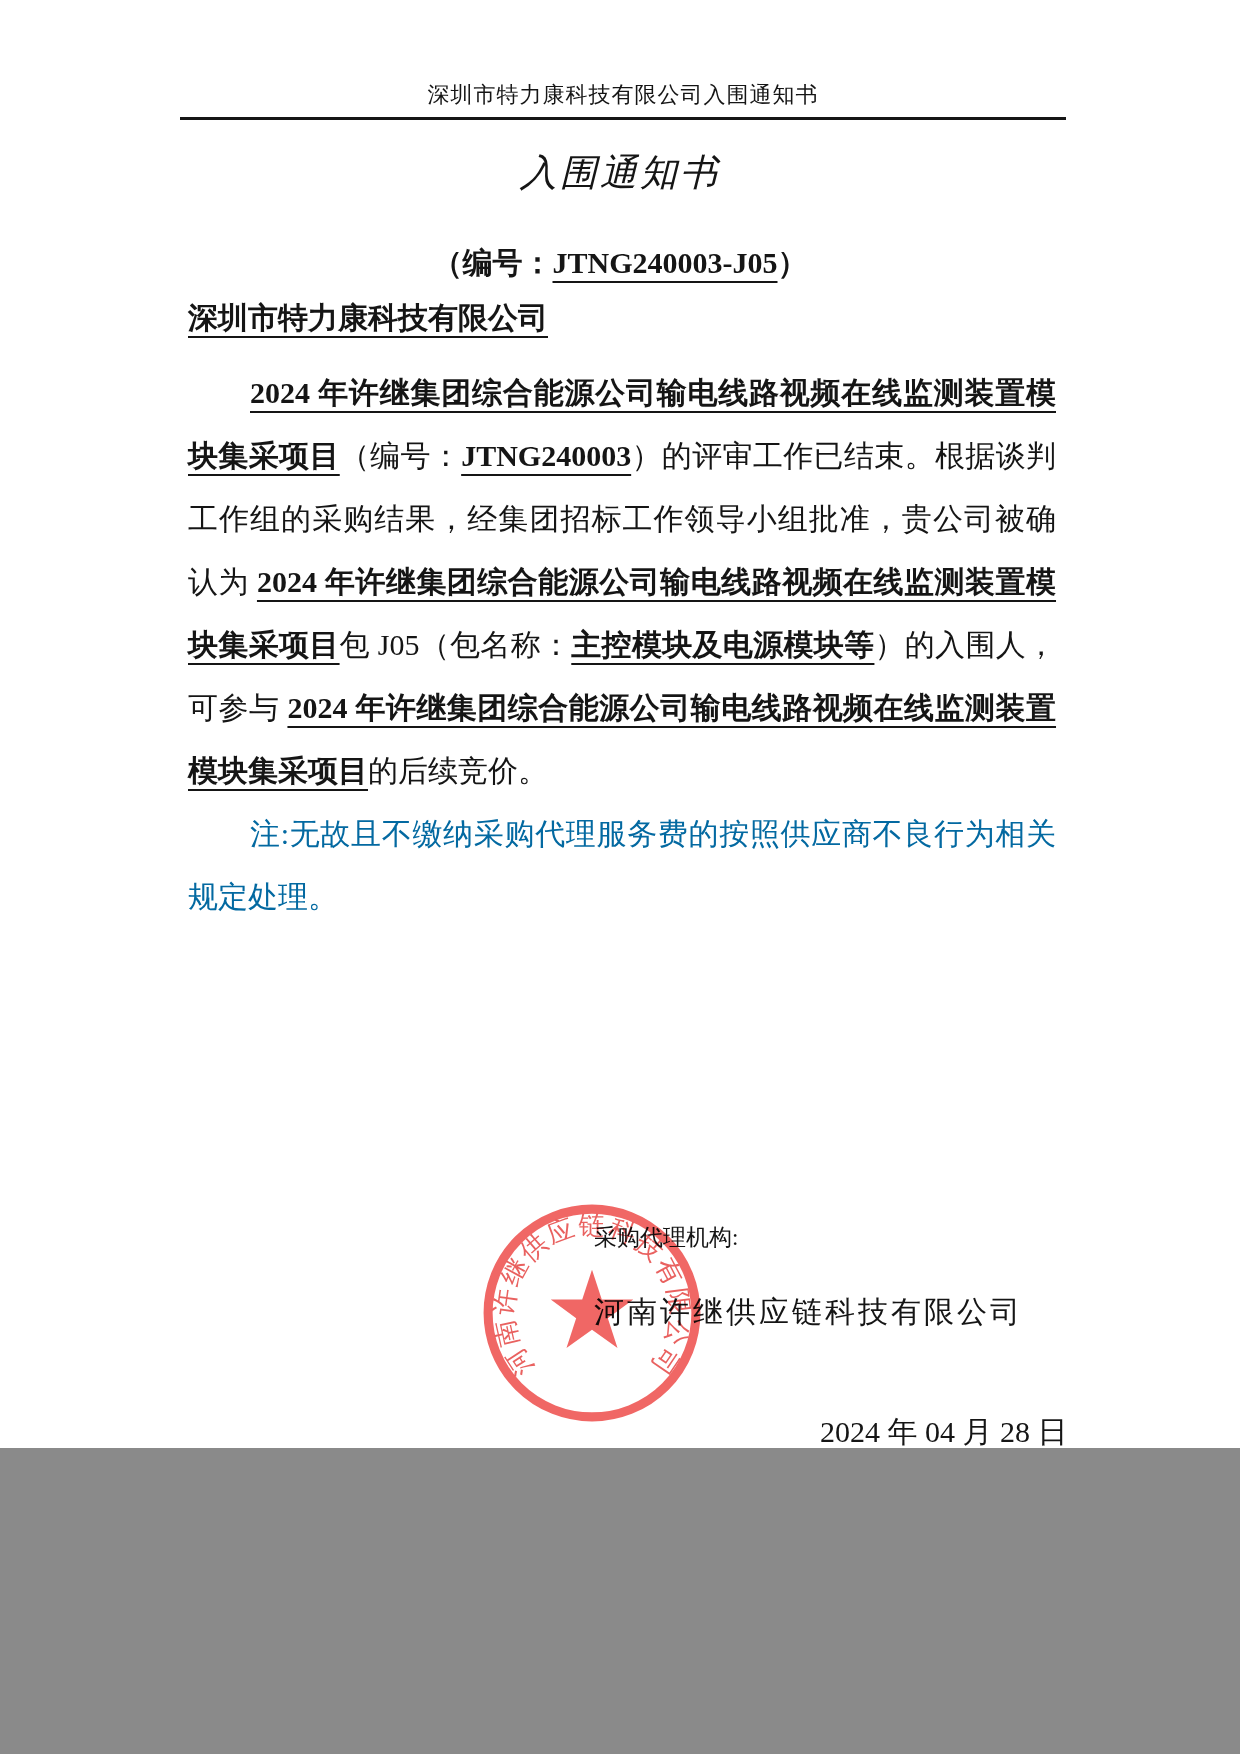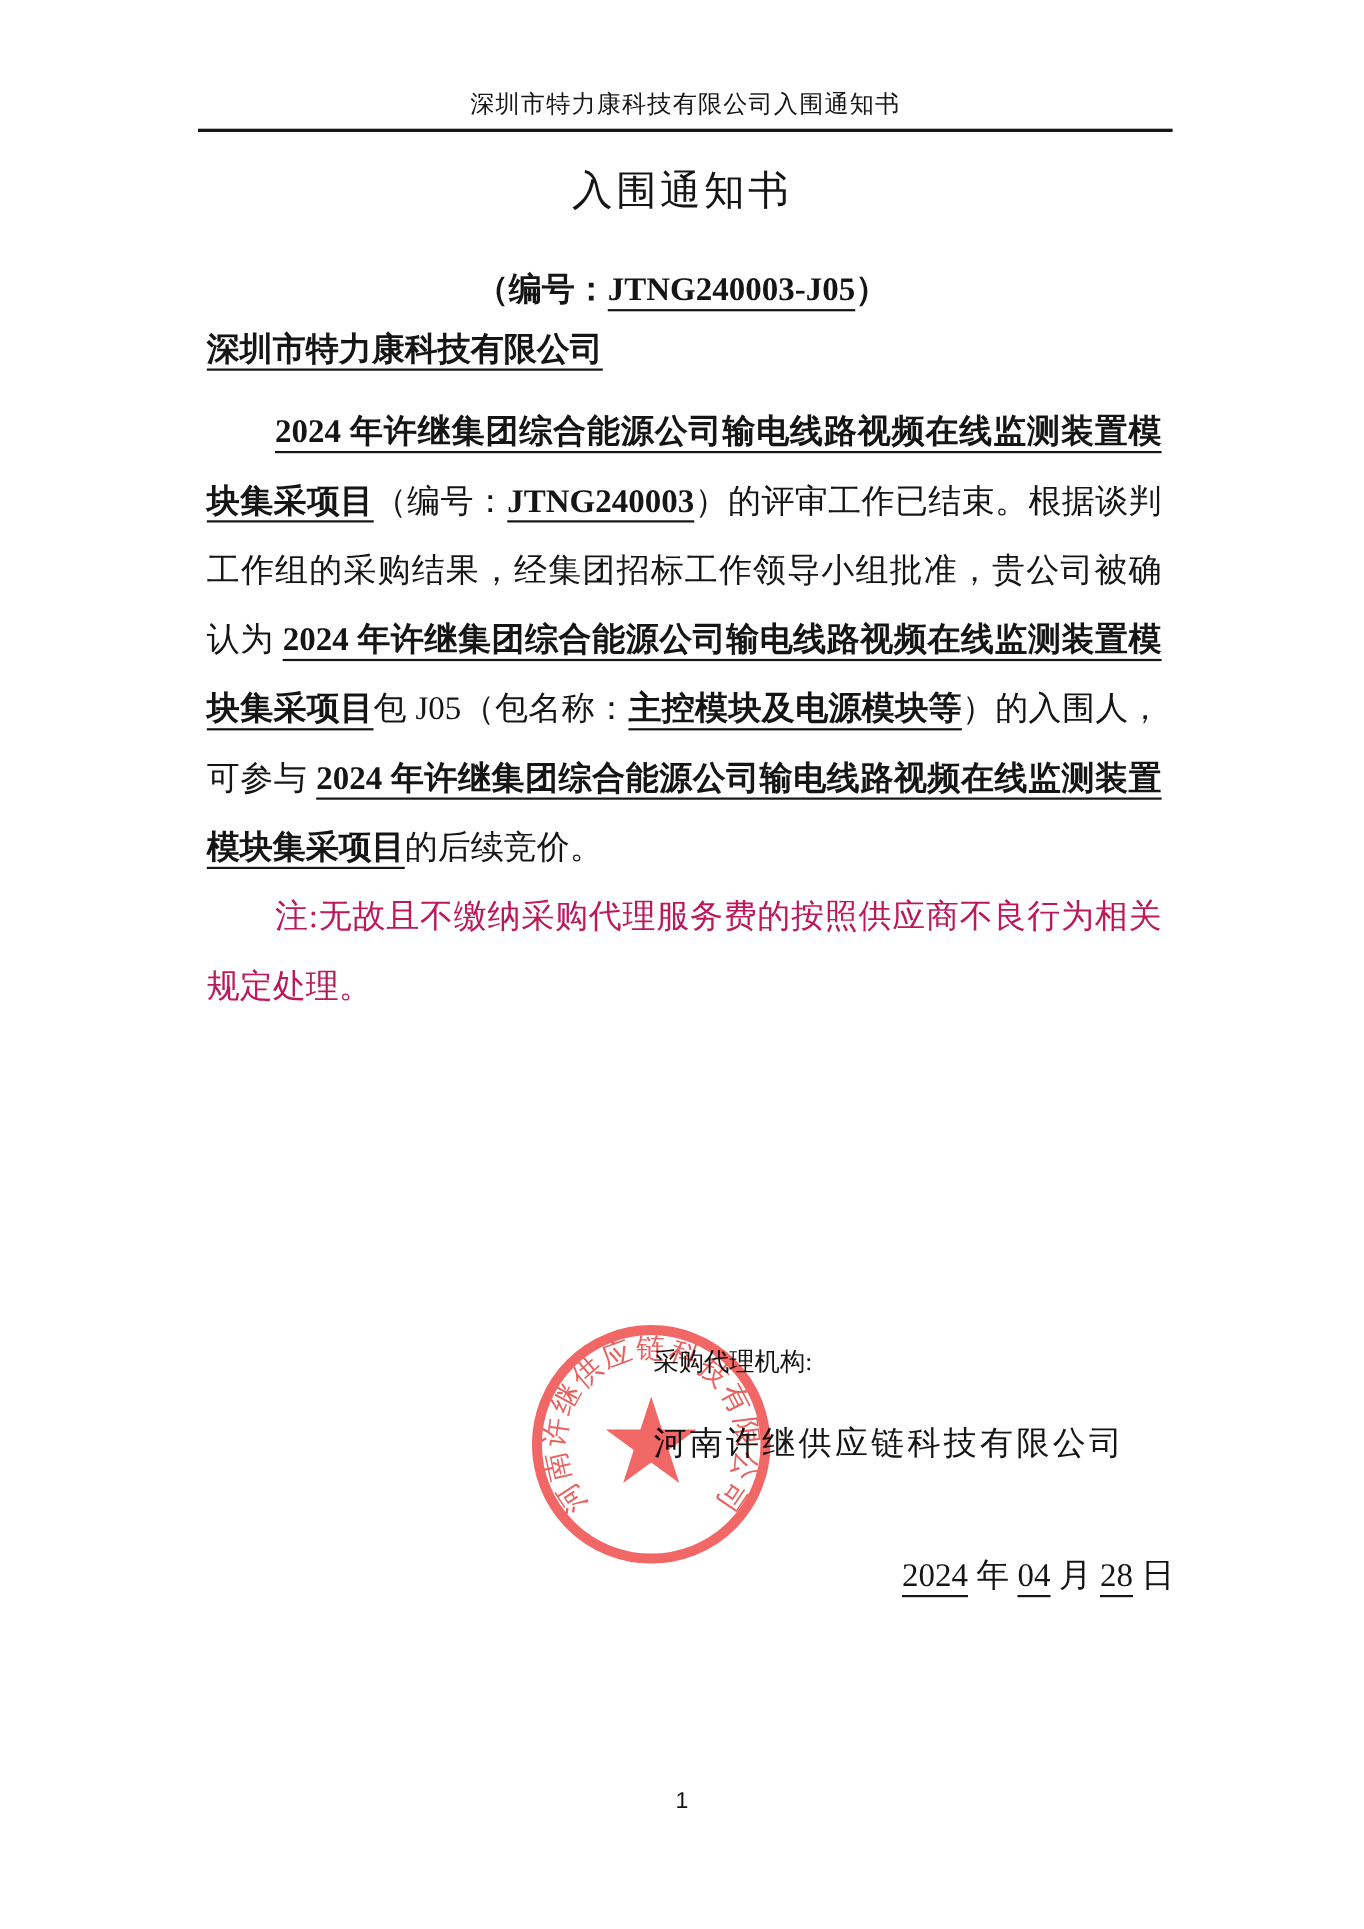--- a/index.html
+++ b/index.html
@@ -1,47 +1,47 @@
 <!DOCTYPE html>
 <html><head>
 <meta charset="utf-8">
 <style>
   html,body { margin:0; padding:0; background:#8a8a8a; }
   .page {
-    position:relative; width:1240px; height:1754px; margin:0 auto;
+    position:relative; width:1240px; height:1448px; margin:0 auto;
     background:#ffffff; overflow:hidden; color:#151515;
     font-family:"Liberation Serif","DejaVu Serif",serif;
   }
   .header {
     position:absolute; top:80px; left:180px; width:886px;
     text-align:center; font-size:22px; letter-spacing:1px;
     padding-bottom:7px; border-bottom:3px solid #161616;
   }
   .title {
     position:absolute; top:148px; left:0; width:100%; margin:0;
-    text-align:center; font-size:37px; font-weight:400; letter-spacing:3px;
+    text-align:center; font-size:37px; font-weight:400; letter-spacing:3px;font-style:italic;
   }
   .docno {
     position:absolute; top:243px; left:0; width:100%;
     text-align:center; font-size:30px; font-weight:700;
   }
   .u {
     text-decoration:underline;
     text-decoration-thickness:2px;
     text-underline-offset:8px;
   }
   .b { font-weight:700; }
   .body-block {
     position:absolute; top:286px; left:188px; width:868px;
     font-size:30px; line-height:63px; text-align:justify;
   }
   .salutation { margin:0; }
   .para { margin:0; text-indent:62px; }
   .award-para { margin-top:12px; }
-  .note { color:#be185d; }
+  .note { color:#0369a1; }
   .sig-label  { position:absolute; top:1222px; left:594px; font-size:23px; }
   .sig-company{ position:absolute; top:1292px; left:594px; font-size:30px; letter-spacing:3px; }
   .date-line  { position:absolute; top:1412px; left:820px; font-size:30px; }
   .stamp {
     position:absolute; left:476px; top:1197px; width:232px; height:232px;
     opacity:.85; mix-blend-mode:multiply;
   }
   .footer {
     position:absolute; top:1626px; left:0; width:100%;
     text-align:center; font-size:21px;

